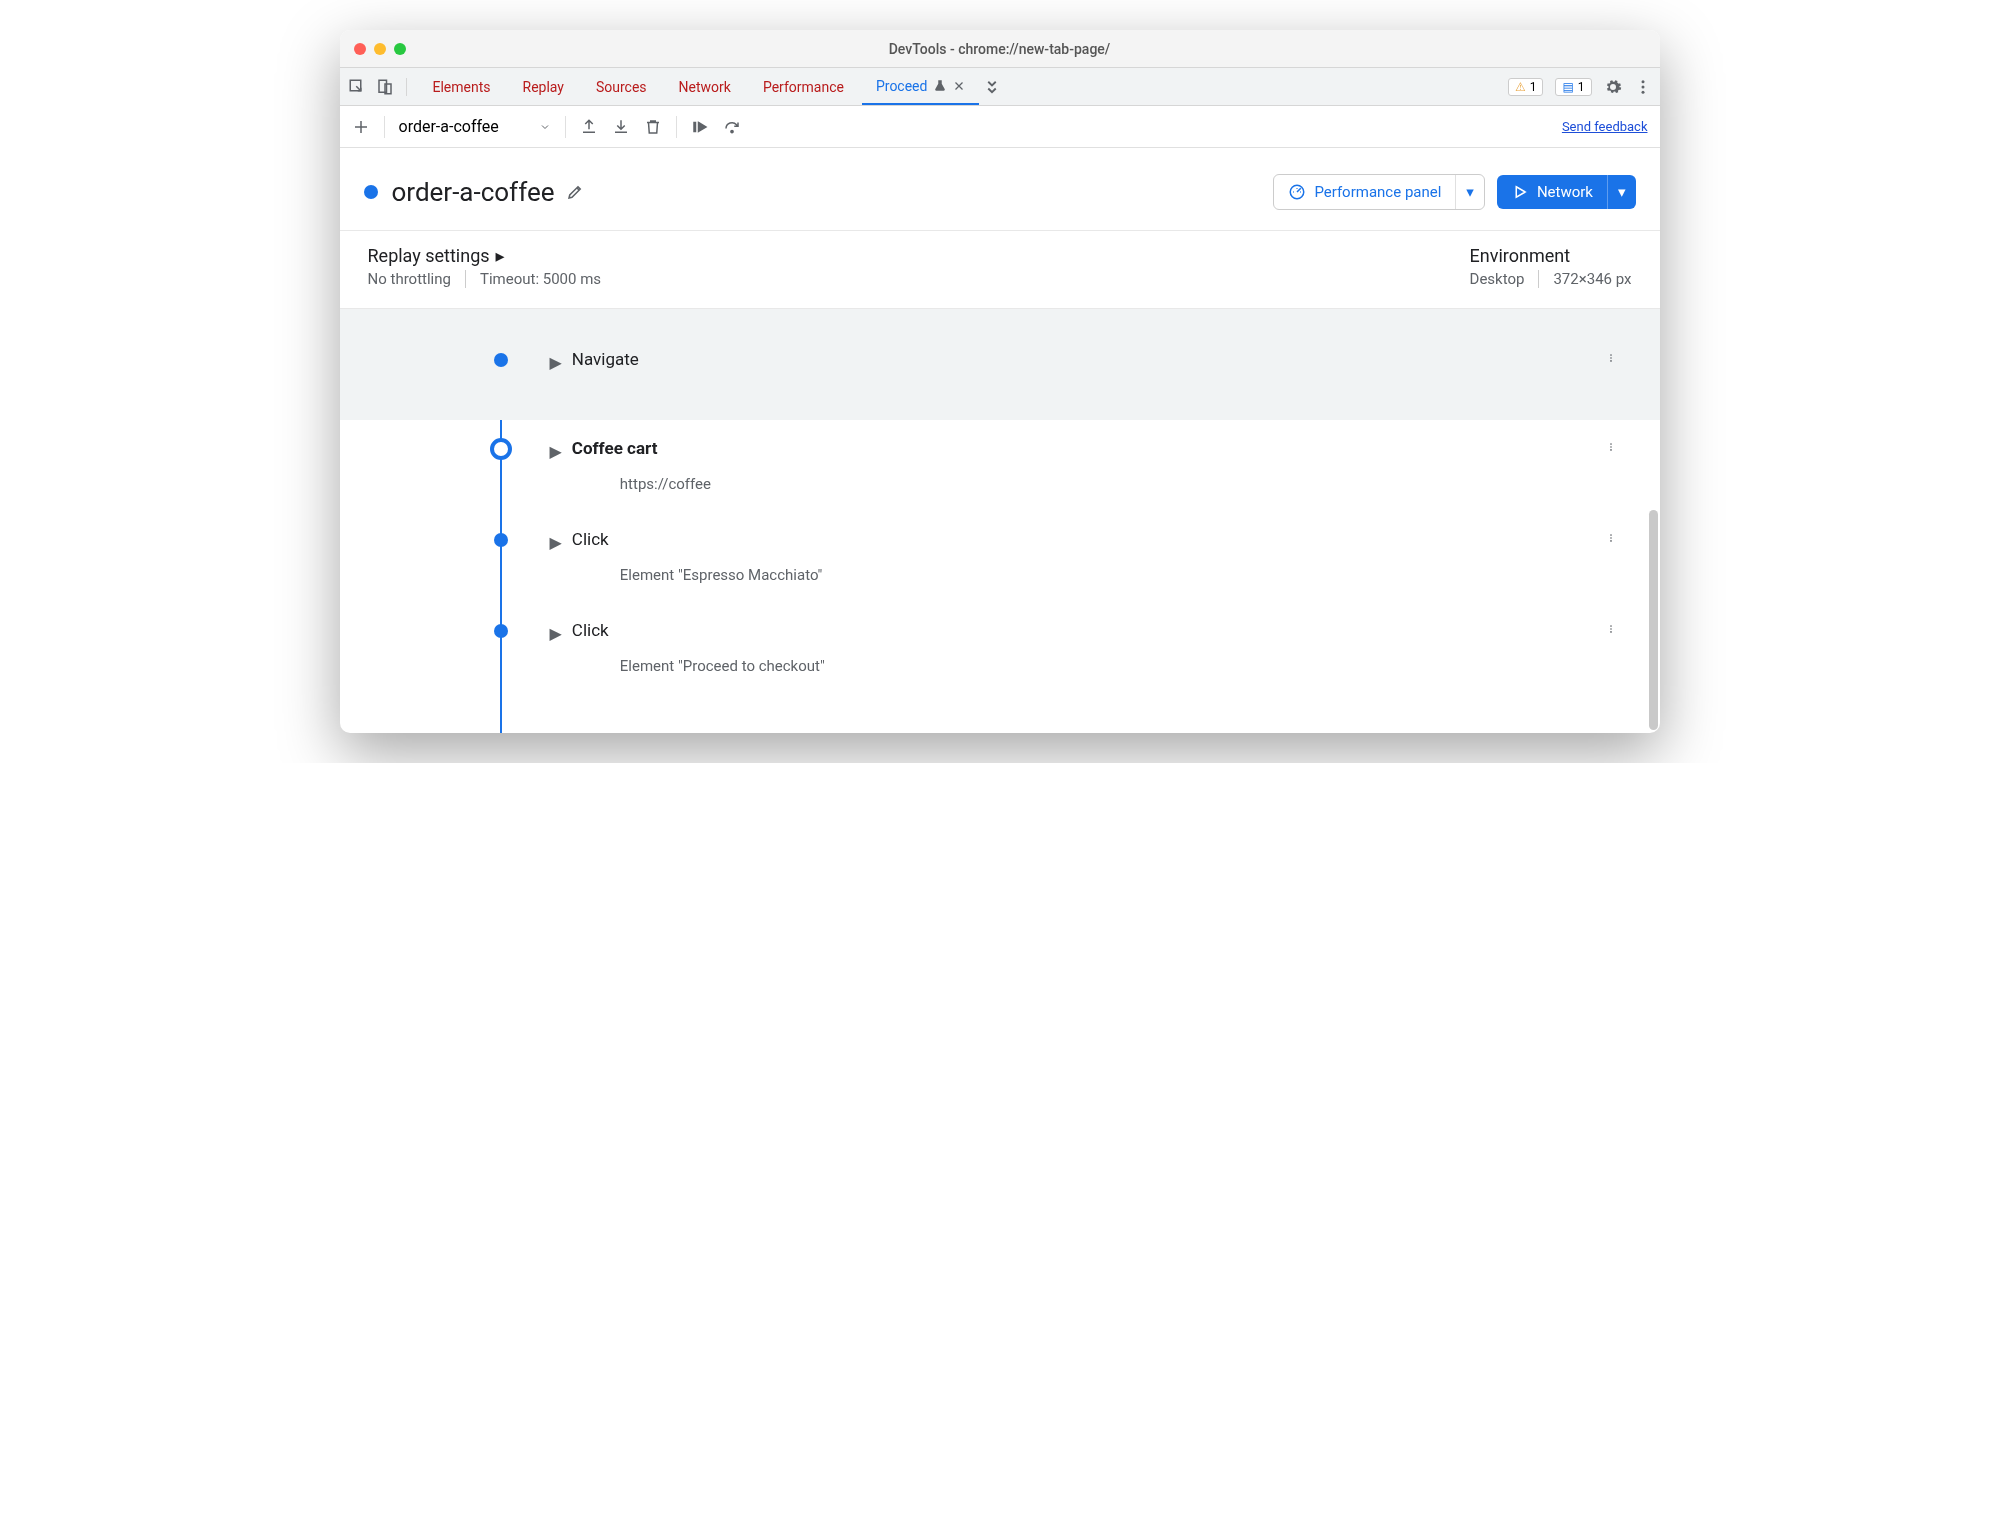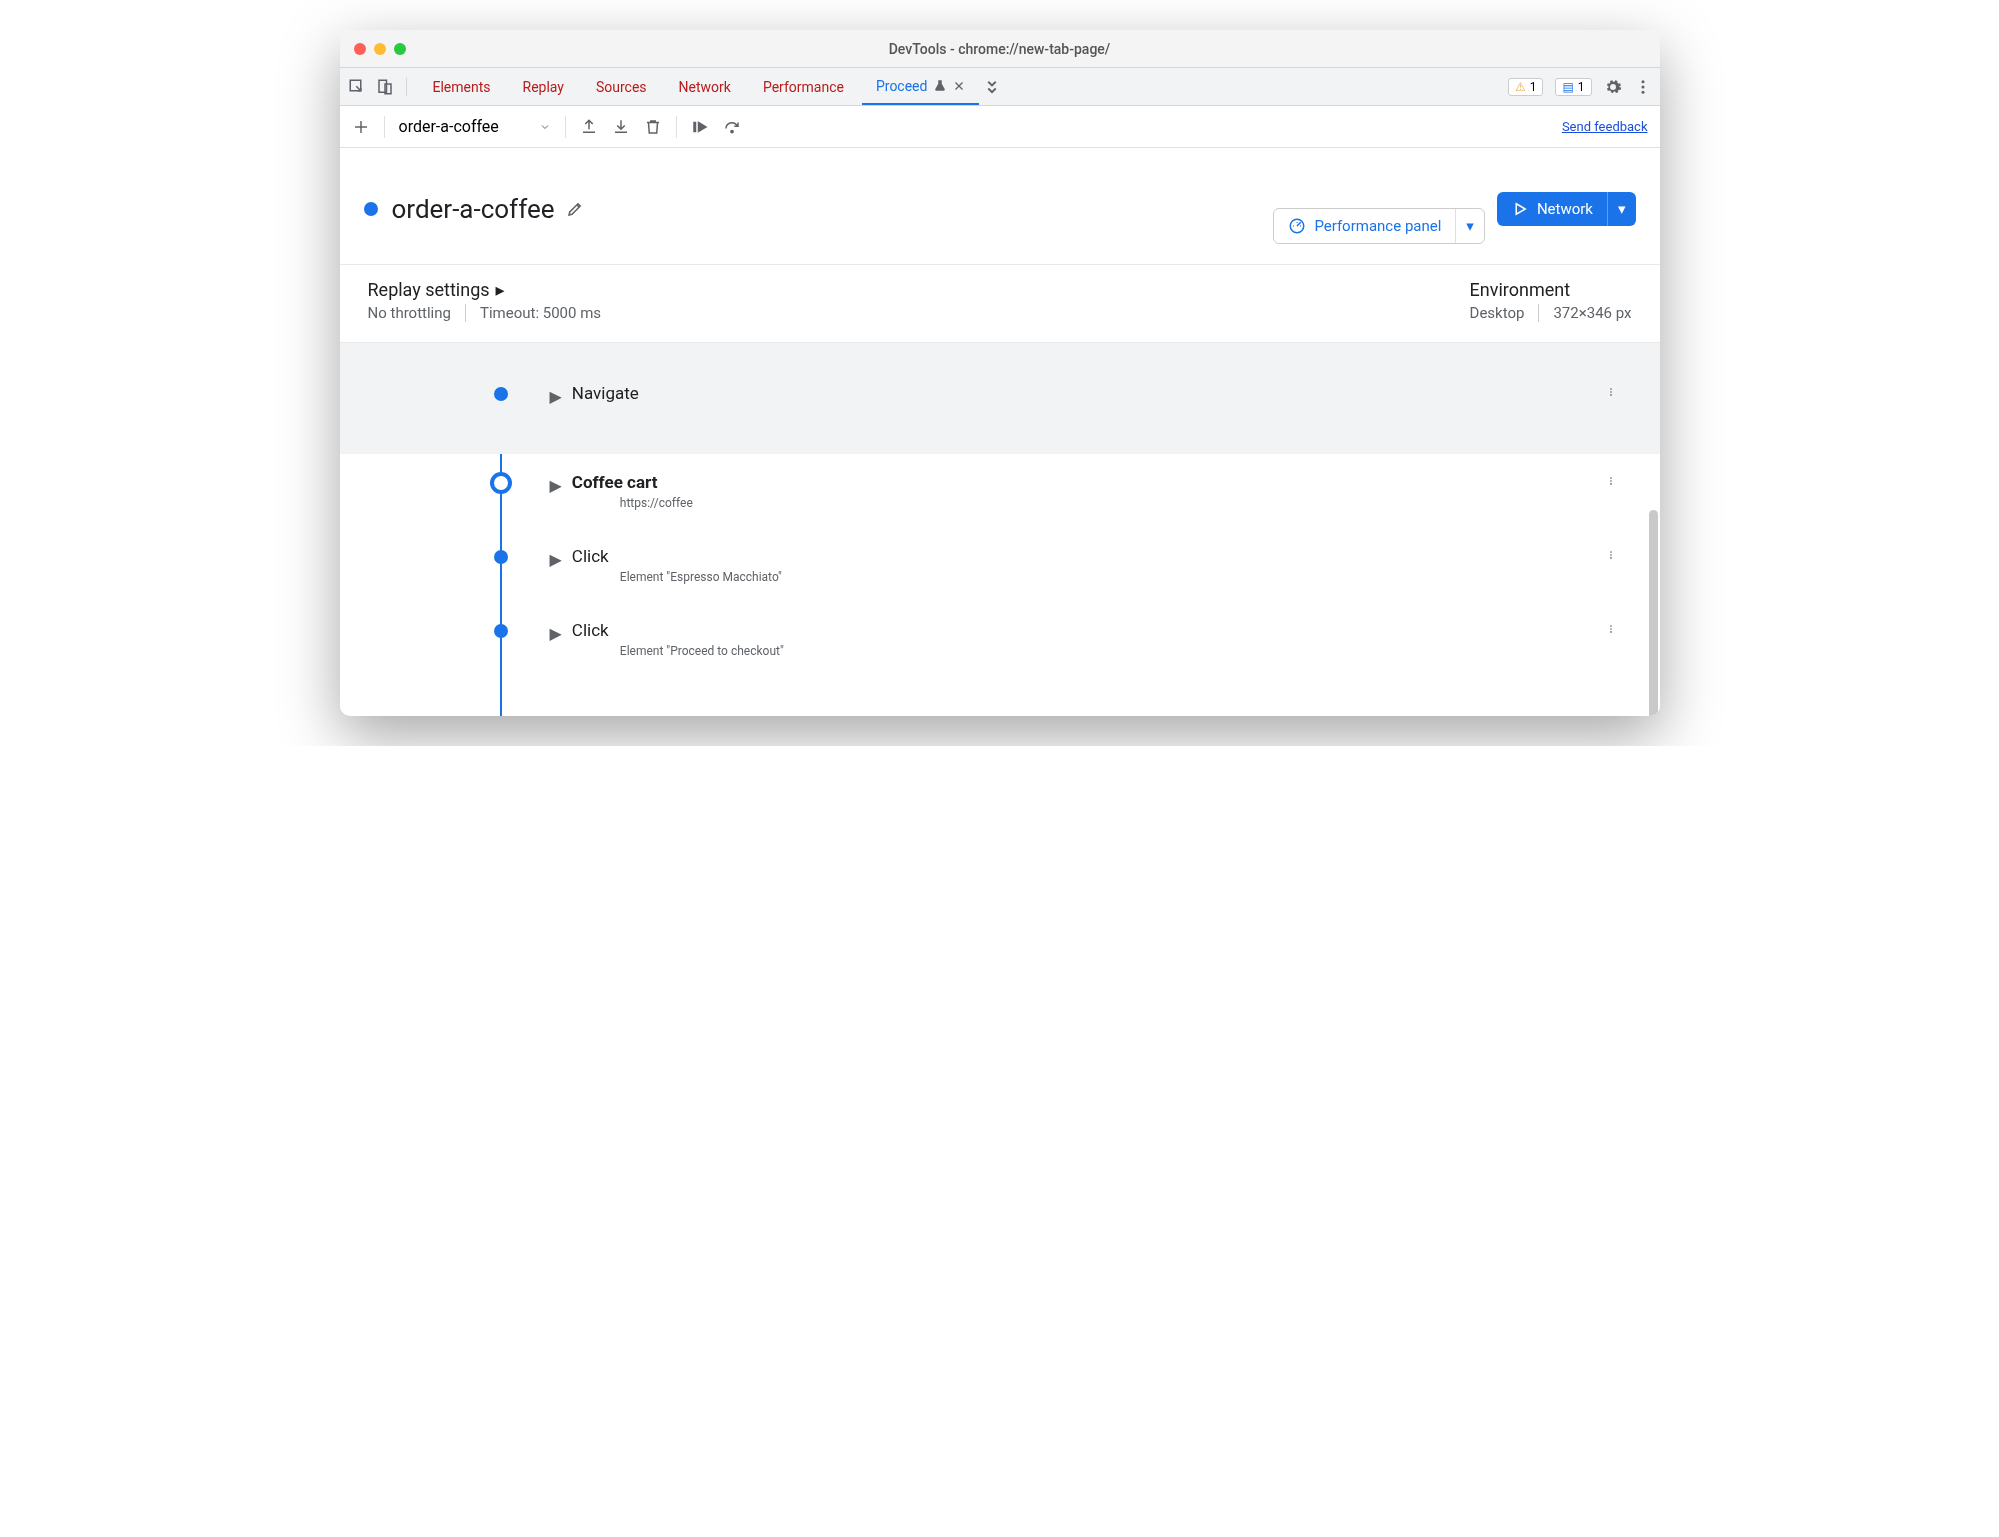--- a/index.html
+++ b/index.html
@@ -27,21 +27,21 @@
 .toolbar2 .sep { width:1px; height:22px; background:#e0e0e0; }
 .toolbar2 .spacer { flex:1; }
 .feedback { color:#1d4ed8; font-size:13px; text-decoration:underline; cursor:pointer; }
 
 
 .header { padding:26px 24px 20px 24px; display:flex; align-items:center; border-bottom:1px solid #e8e8e8;}
 .header .dot { width:14px; height:14px; background:#1a73e8; border-radius:50%; margin-right:14px;}
 .header h1 { font-size:26px; font-weight:400; color:#202124; margin-right:12px;}
 .header .spacer { flex:1; }
 .btn { display:flex; align-items:center; border-radius:6px; font-size:15px; cursor:pointer; }
-.btn.outline { border:1px solid #ccc; color:#1a73e8; background:#fff;margin-top:34px; }
+.btn.outline { border:1px solid #ccc; color:#1a73e8; background:#fff; }
 .btn.primary { border:none; color:#fff; background:#1a73e8; }
 .btn .main { padding:8px 14px; display:flex; align-items:center; gap:8px;}
 .btn .split { padding:8px 10px; border-left:1px solid rgba(0,0,0,0.12);}
 .btn.primary .split { border-left:1px solid rgba(255,255,255,0.3);}
 
 
 .settings { display:flex; padding:14px 28px 20px 28px; gap:40px; border-bottom:1px solid #e8e8e8;}
 .settings .col { display:flex; flex-direction:column; gap:4px;}
 .settings .title { font-size:18px; color:#202124; display:flex; align-items:center; gap:6px;}
 .settings .row { display:flex; align-items:center; gap:14px; color:#5f6368; font-size:15px;}
@@ -59,21 +59,21 @@
 .thumb .coffee { position:absolute; bottom:0; left:0; right:0; height:14px; background:#d97a2f;}
 
 .track { position:absolute; left:160px; top:0; bottom:0; width:2px; background:#1a73e8; }
 .step { position:relative; padding:18px 40px 18px 210px; display:flex; align-items:flex-start;}
 .step.hl { background:#f1f3f4; }
 .step .node { position:absolute; left:154px; width:14px; height:14px; background:#1a73e8; border-radius:50%; }
 .step .node.ring { width:22px; height:22px; background:#fff; border:4px solid #1a73e8; left:150px;}
 .step .chev { margin-right:10px; margin-top:4px; color:#5f6368;}
 .step .content .title { font-size:17px; color:#202124;}
 .step .content .title.bold { font-weight:700;}
-.step .content .sub { font-size:12px; color:#5f6368; margin-top:4px;padding-left:48px;}
+.step .content .sub { font-size:15px; color:#5f6368; margin-top:17px;padding-left:48px;}
 .step .kebab { margin-left:auto; color:#5f6368; padding:4px; cursor:pointer;}
 
 .icon { display:inline-flex; width:18px; height:18px; color:#5f6368;}
 svg { width:100%; height:100%; }
 
 .scrollbar { position:absolute; right:2px; top:480px; width:9px; height:220px; background:#c9c9c9; border-radius:5px;}
 </style>
 </head>
 <body>
 

